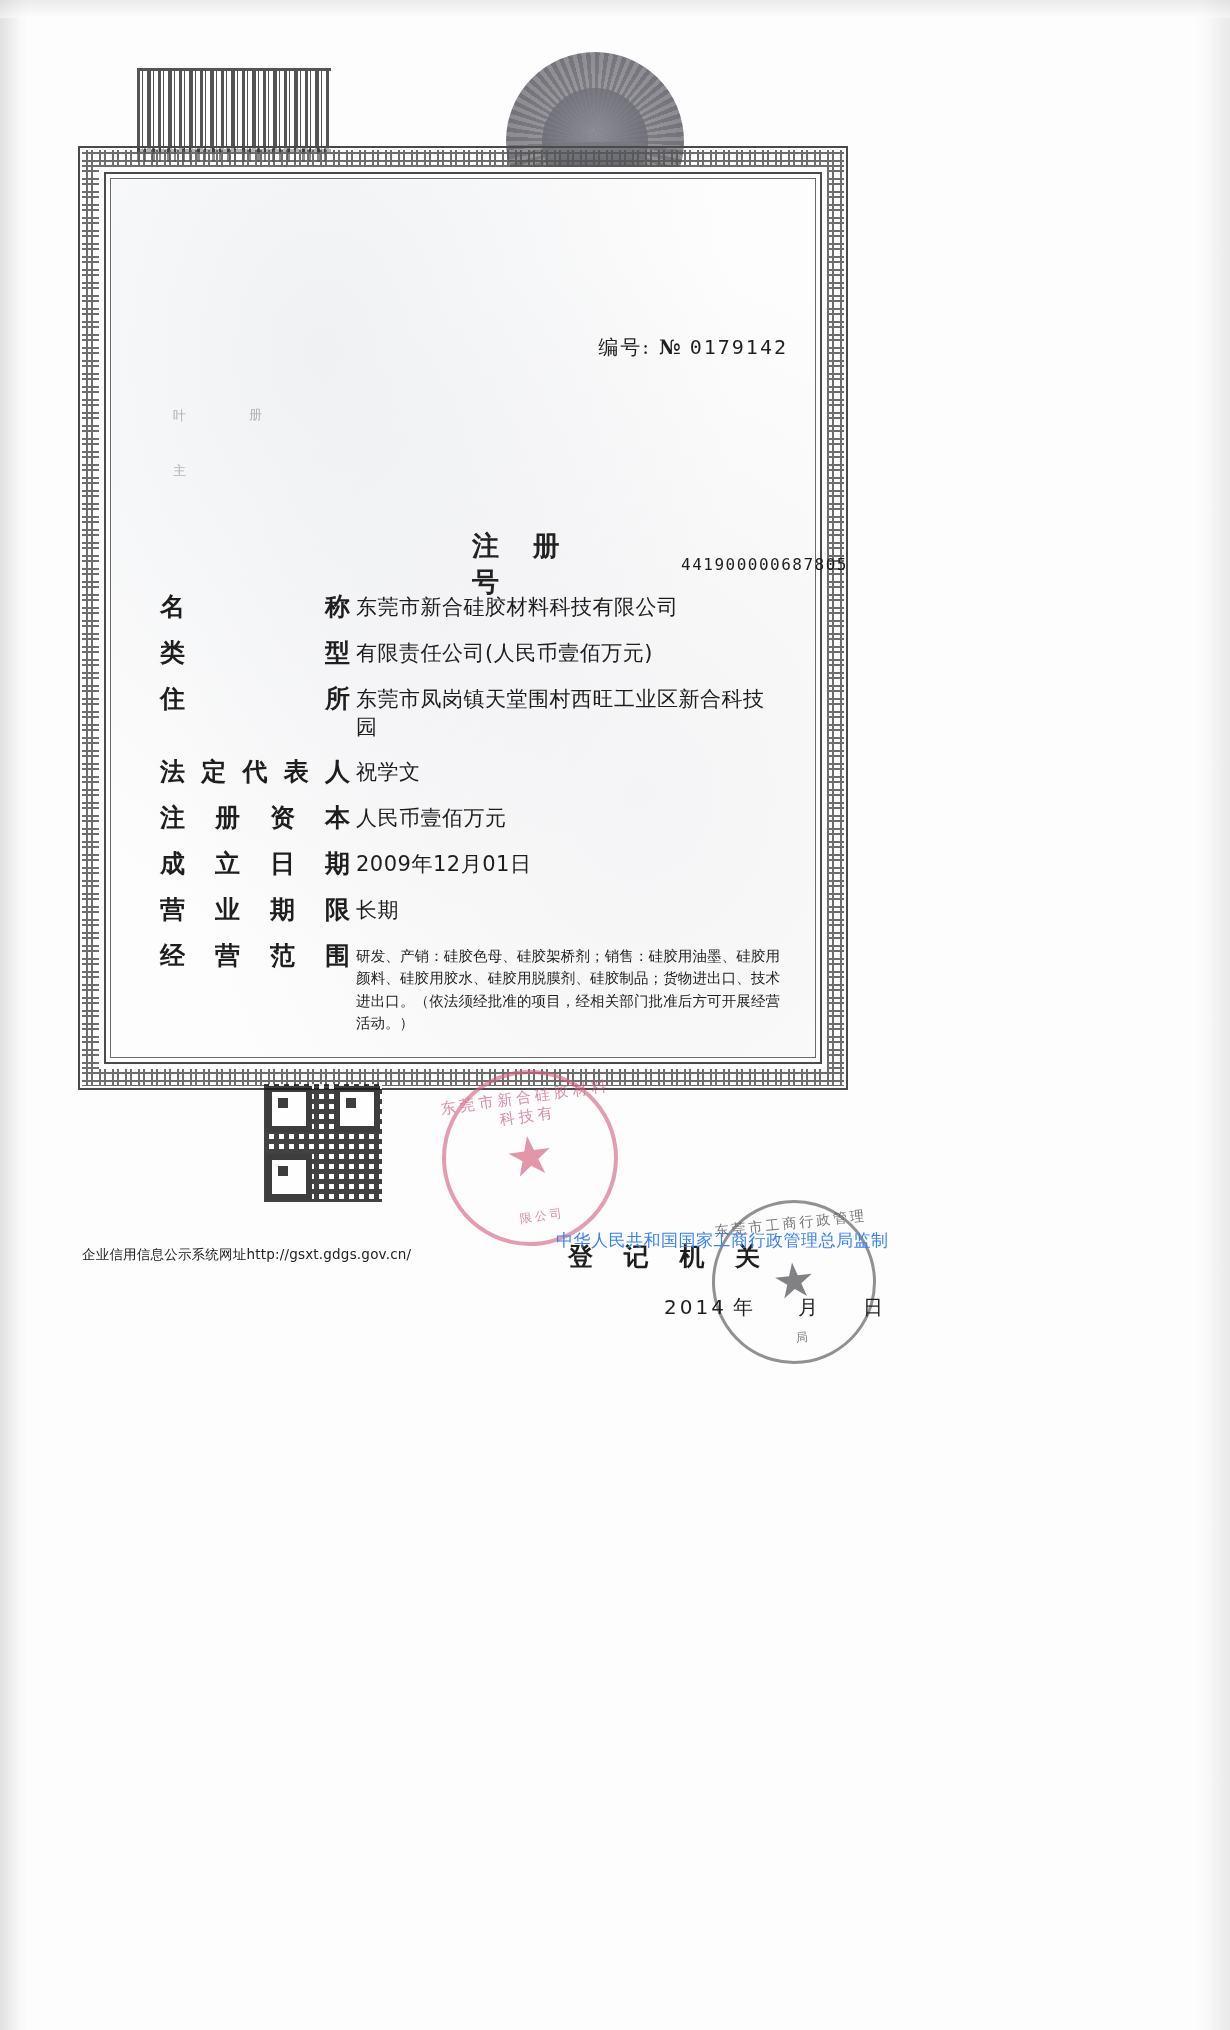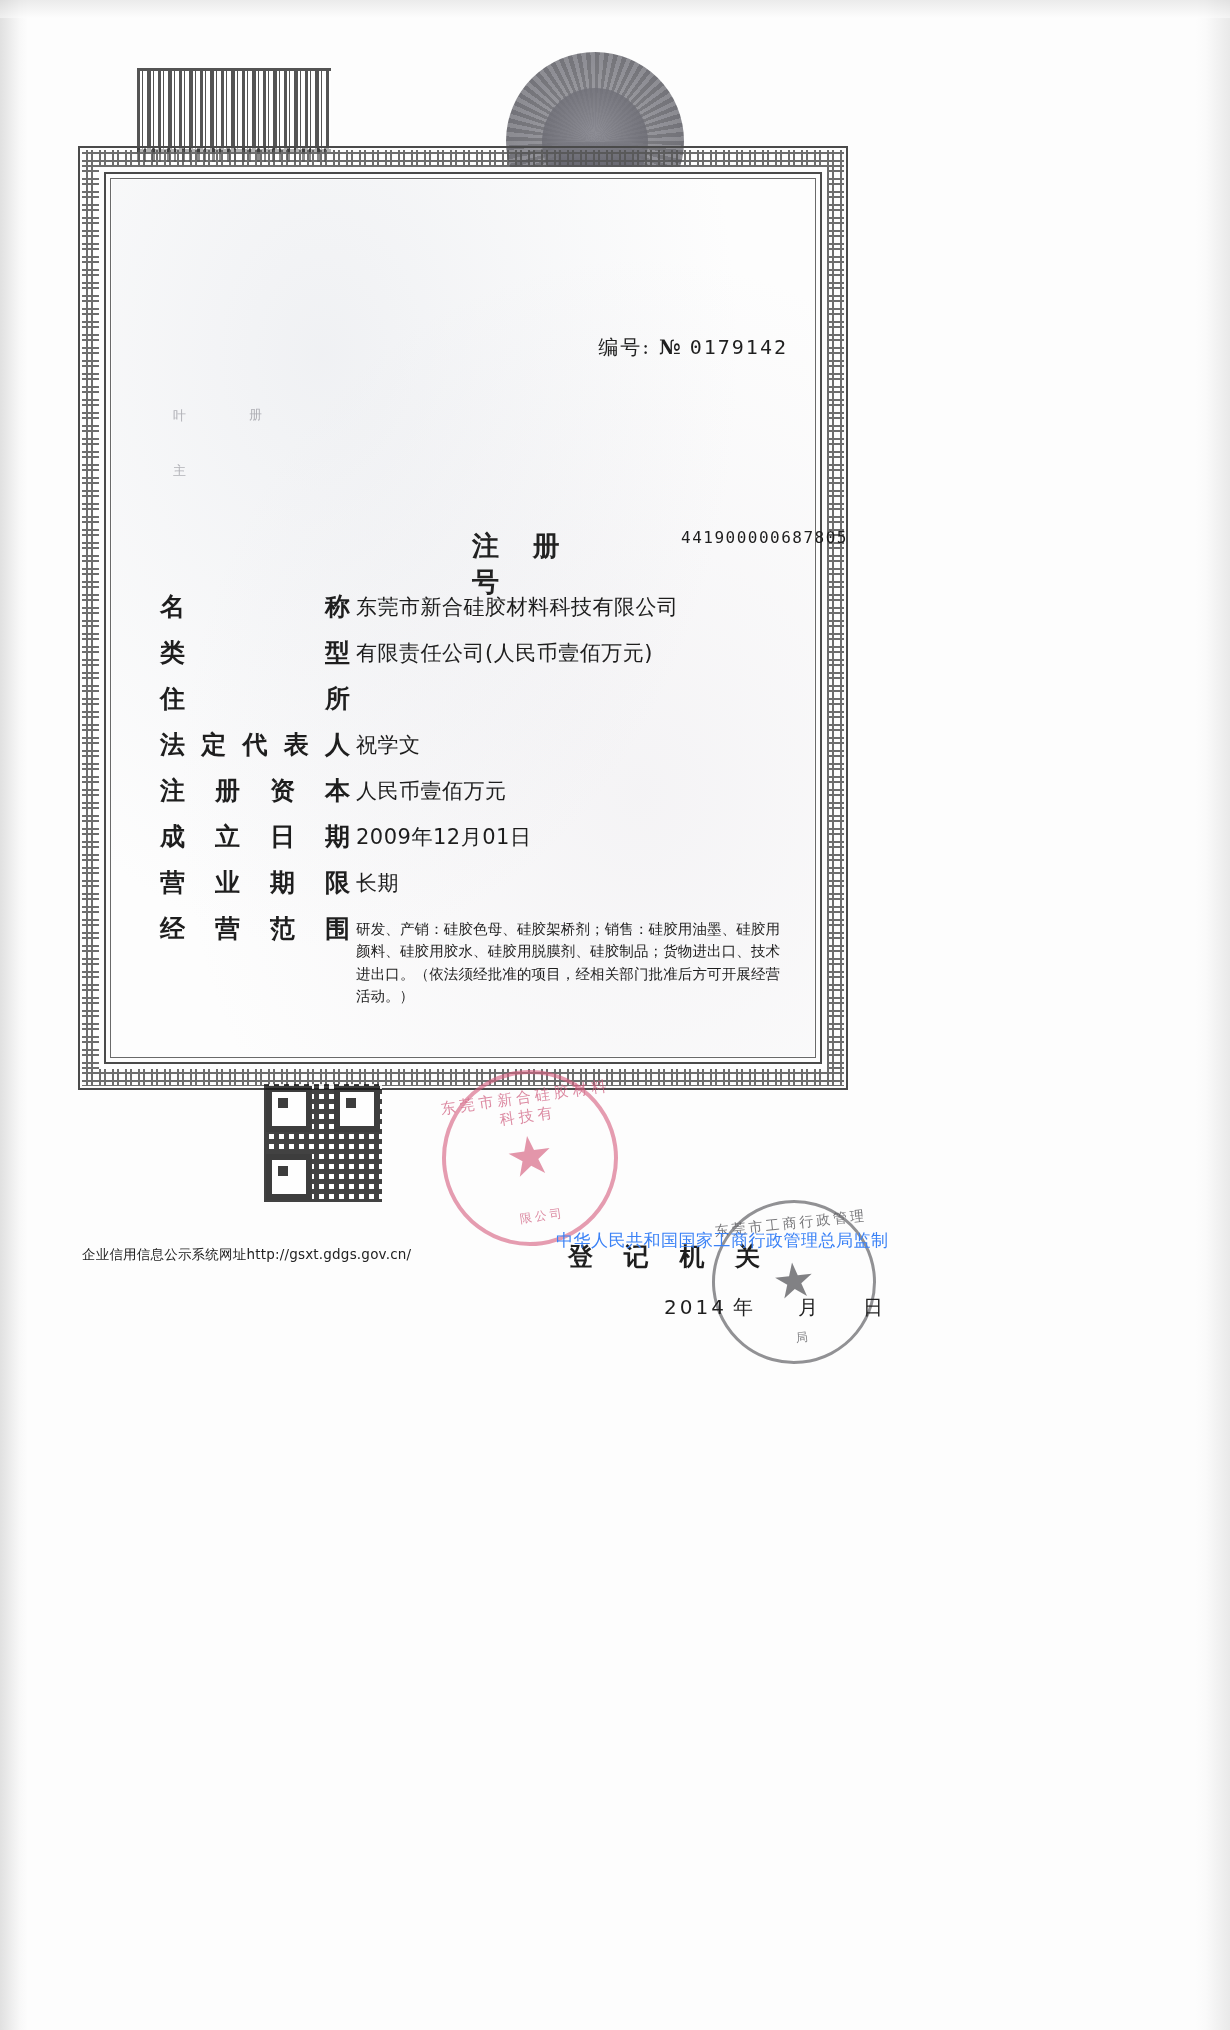--- a/index.html
+++ b/index.html
@@ -169,21 +169,21 @@
     letter-spacing: 34px;
     text-indent: 34px;
     color: #2a2a2a;
     text-shadow: 0 0 1px rgba(0,0,0,.35);
   }
 
   
   .reg-line {
     position: absolute;
     left: 394px; top: 382px;
-    display: flex; align-items: flex-start; gap: 41px;
+    display: flex; align-items: center; gap: 41px;
   }
   .reg-label {
     font-family: "DejaVu Serif", "Liberation Serif", serif;
     font-size: 27px; font-weight: bold; letter-spacing: 12px;
     color: #222;
   }
   .reg-value {
     margin-left: 22px;
     font-family: "DejaVu Sans Mono", "Liberation Mono", monospace;
     font-size: 16px; letter-spacing: 1.5px; color: #1d1d1d;
@@ -429,20 +429,21 @@
           <span>型</span>
         </div>
         <div class="row-value">有限责任公司(人民币壹佰万元)</div>
       </div>
 
       <div class="row">
         <div class="row-label">
           <span>住</span>
           <span>所</span>
         </div>
+        <div class="row-value">东莞市凤岗镇天堂围村西旺工业区新合科技园</div>
       </div>
 
       <div class="row">
         <div class="row-label">
           <span>法</span>
           <span>定</span>
           <span>代</span>
           <span>表</span>
           <span>人</span>
         </div>

